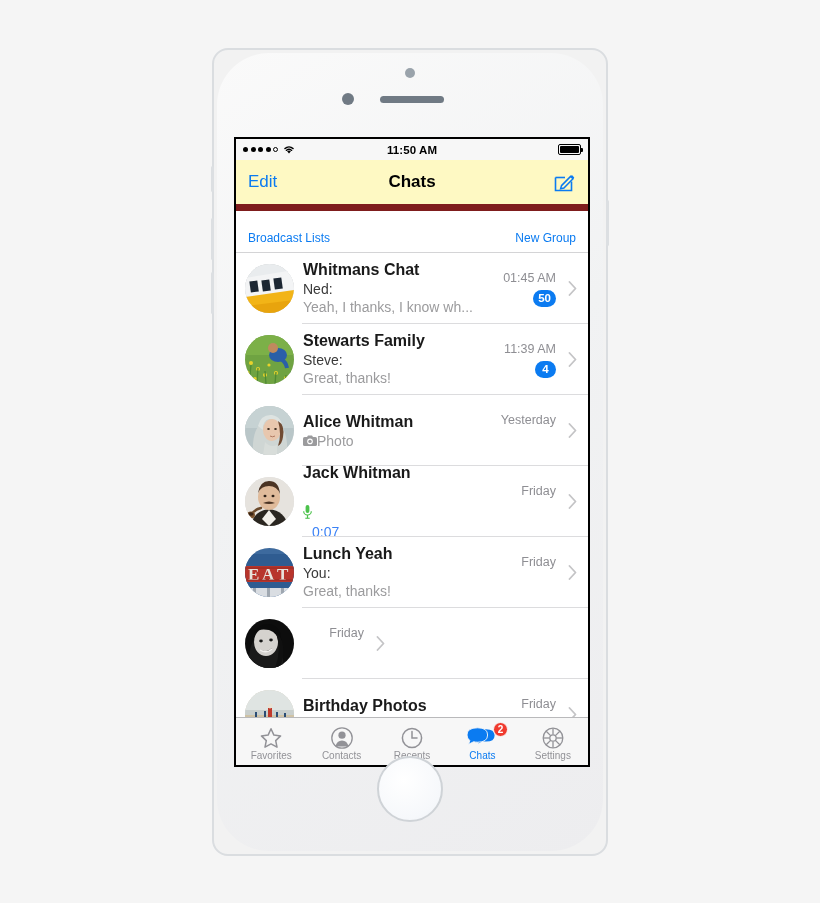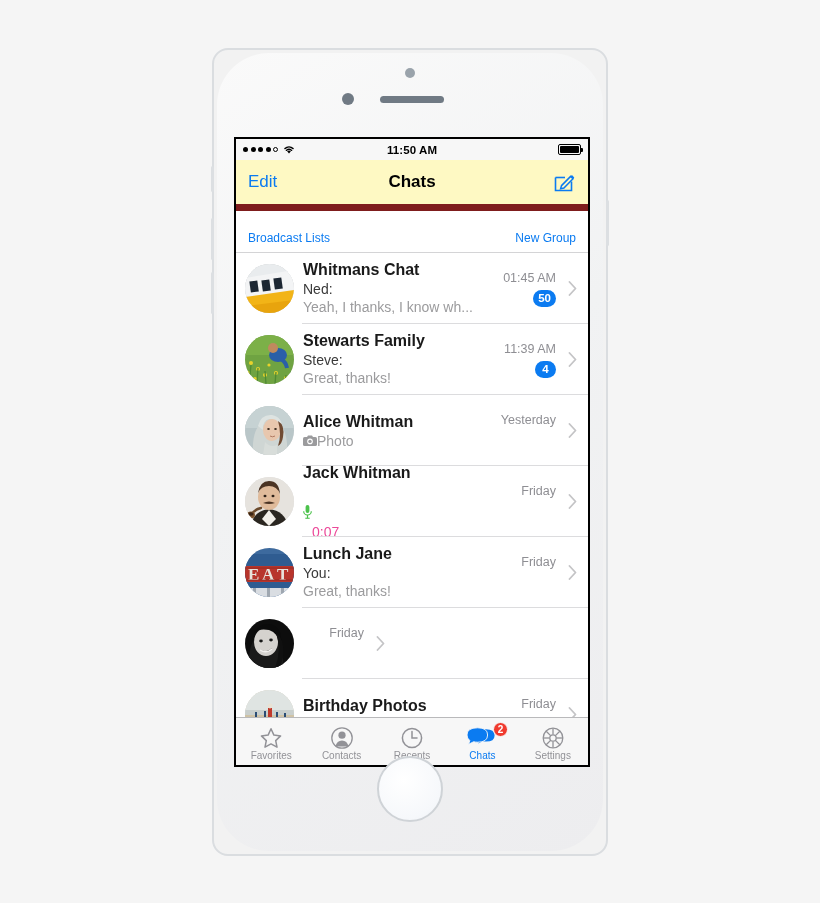--- a/index.html
+++ b/index.html
@@ -282,21 +282,21 @@
     display: flex;
     align-items: center;
     gap: 4px;
   }
   .chat-preview.emoji { font-size: 15px; gap: 3px; }
   .preview-attach {
     display: inline-flex;
     align-items: center;
   }
   .attach-label { color: #9b9b9d; font-size: 14px; }
-  .attach-label.audio { color: #ec4899; margin-top: 40px; }
+  .attach-label.audio { color: #3b82f6; margin-top: 40px; }
 
   .chat-meta {
     flex: none;
     width: 78px;
     padding-right: 8px;
     height: 100%;
     display: flex;
     flex-direction: column;
     justify-content: center;
     align-items: flex-end;
@@ -609,21 +609,21 @@
       </g>
       <rect y="40" width="49" height="9" fill="#d9dde2"></rect>
       <g fill="#9fa7b0">
                 <rect x="8" y="40" width="3" height="9"></rect>
                 <rect x="22" y="40" width="3" height="9"></rect>
                 <rect x="36" y="40" width="3" height="9"></rect>
               </g>
     </svg>
           </div>
     <div class="chat-body">
-      <div class="chat-name">Lunch Jane</div>
+      <div class="chat-name">Lunch Yeah</div>
       <div class="chat-sender">You:</div>
       <div class="chat-preview">Great, thanks!</div>
     </div>
     <div class="chat-meta">
       <div class="chat-time">Friday</div>
       <div class="badge hidden"></div>
     </div>
     <div class="chevron">
             <svg width="9" height="15" viewBox="0 0 9 15">
               <path d="M1.5 1 L7.5 7.5 L1.5 14" stroke="#c4c4c6" stroke-width="1.8" fill="none" stroke-linecap="round" stroke-linejoin="round"></path>

